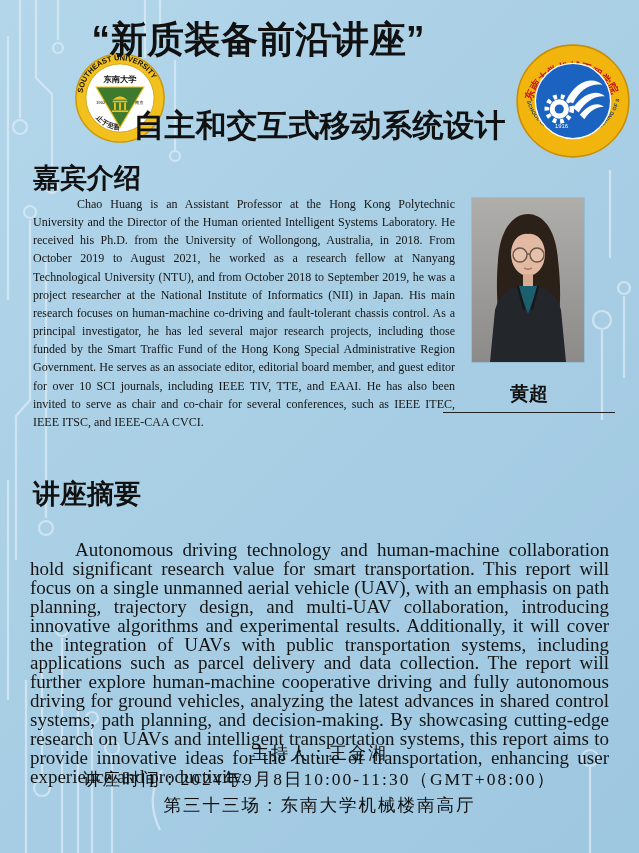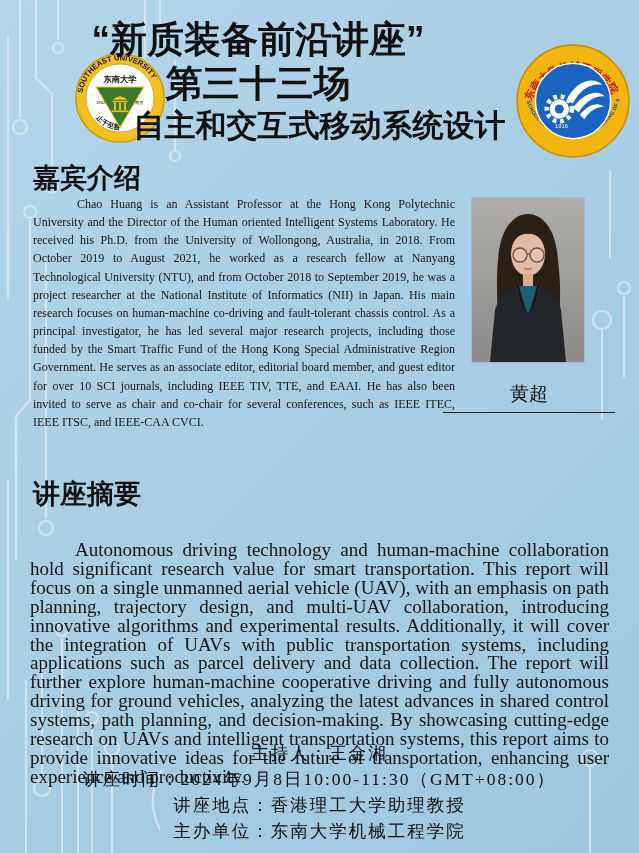--- a/index.html
+++ b/index.html
@@ -19,21 +19,21 @@
   .seal{left:74px;top:52px;width:92px;height:92px;}
   .badge{left:516px;top:44px;width:114px;height:114px;}
   
   .sec-heading{font-weight:900;font-size:27px;color:#111;}
   .guest-heading{left:33px;top:160px;}
   .bio{left:33px;top:195px;width:422px;
     font-family:"Liberation Serif",serif;font-size:12px;line-height:18.15px;
     text-align:justify;text-indent:44px;color:#151515;}
   .photo{left:472px;top:198px;width:112px;height:164px;box-shadow:0 0 0 1px rgba(0,0,0,0.08);}
   .name-block{left:440px;top:381px;width:178px;text-align:center;}
-  .speaker-name{font-weight:400;font-size:19px;color:#111;}
+  .speaker-name{font-weight:700;font-size:19px;color:#111;}
   .name-rule{margin:5px auto 4px auto;width:172px;border-top:1.6px solid #222;height:0;}
   .speaker-title{font-weight:900;font-size:16.5px;color:#111;letter-spacing:0.5px;}
   .abstract-heading{left:33px;top:476px;}
   .abstract{left:30px;top:541px;width:579px;
     font-family:"Liberation Serif",serif;font-size:19px;line-height:18.9px;
     text-align:justify;text-indent:45px;color:#151515;}
   
   .footer{left:0;top:740px;width:639px;text-align:center;
     font-family:"Liberation Serif",serif;font-size:17.5px;line-height:26px;
     letter-spacing:2px;color:#101010;}
@@ -131,21 +131,20 @@
     <g fill="#ffffff">
       <path d="M44,50 C52,32 68,28 76,36 C66,34 56,40 50,52 Z"></path>
       <path d="M50,56 C60,42 72,40 78,46 C70,45 61,50 55,60 Z"></path>
       <path d="M56,62 C64,52 73,51 77,55 C71,55 64,59 60,66 Z"></path>
     </g>
     <text x="40" y="74" text-anchor="middle" font-size="5.2" fill="#ffffff">1916</text>
   </svg>
 
   <div class="abs title-block">
     <div>“新质装备前沿讲座”</div>
-    <div>第三十三场</div>
   </div>
   <div class="abs sec-heading guest-heading">嘉宾介绍</div>
 
   <div class="abs subtitle">自主和交互式移动系统设计</div>
   <div class="abs bio">Chao Huang is an Assistant Professor at the Hong Kong Polytechnic University and the Director of the Human oriented Intelligent Systems Laboratory. He received his Ph.D. from the University of Wollongong, Australia, in 2018. From October 2019 to August 2021, he worked as a research fellow at Nanyang Technological University (NTU), and from October 2018 to September 2019, he was a project researcher at the National Institute of Informatics (NII) in Japan. His main research focuses on human-machine co-driving and fault-tolerant chassis control. As a principal investigator, he has led several major research projects, including those funded by the Smart Traffic Fund of the Hong Kong Special Administrative Region Government. He serves as an associate editor, editorial board member, and guest editor for over 10 SCI journals, including IEEE TIV, TTE, and EAAI. He has also been invited to serve as chair and co-chair for several conferences, such as IEEE ITEC, IEEE ITSC, and IEEE-CAA CVCI.</div>
 
   <svg class="abs photo" viewBox="0 0 112 164">
     <defs>
       <linearGradient id="pbg" x1="0" y1="0" x2="0" y2="1">
         <stop offset="0" stop-color="#b0aeab"></stop>
@@ -173,17 +172,16 @@
     <div class="speaker-name">黄超</div>
     <div class="name-rule"></div>
   </div>
 
   <div class="abs sec-heading abstract-heading">讲座摘要</div>
   <div class="abs abstract">Autonomous driving technology and human-machine collaboration hold significant research value for smart transportation. This report will focus on a single unmanned aerial vehicle (UAV), with an emphasis on path planning, trajectory design, and multi-UAV collaboration, introducing innovative algorithms and experimental results. Additionally, it will cover the integration of UAVs with public transportation systems, including applications such as parcel delivery and data collection. The report will further explore human-machine cooperative driving and fully autonomous driving for ground vehicles, analyzing the latest advances in shared control systems, path planning, and decision-making. By showcasing cutting-edge research on UAVs and intelligent transportation systems, this report aims to provide innovative ideas for the future of transportation, enhancing user experience and productivity.</div>
 
   <div class="abs footer">
     <div>主持人：王金湘</div>
     <div>讲座时间：2024年9月8日10:00-11:30（GMT+08:00）</div>
-    <div>讲座地点：香港理工大学助理教授</div>
-    <div>主办单位：东南大学机械工程学院</div>
+    <div>第三十三场：东南大学机械楼南高厅</div>
   </div>
 
 </div>
 
 </body></html>

